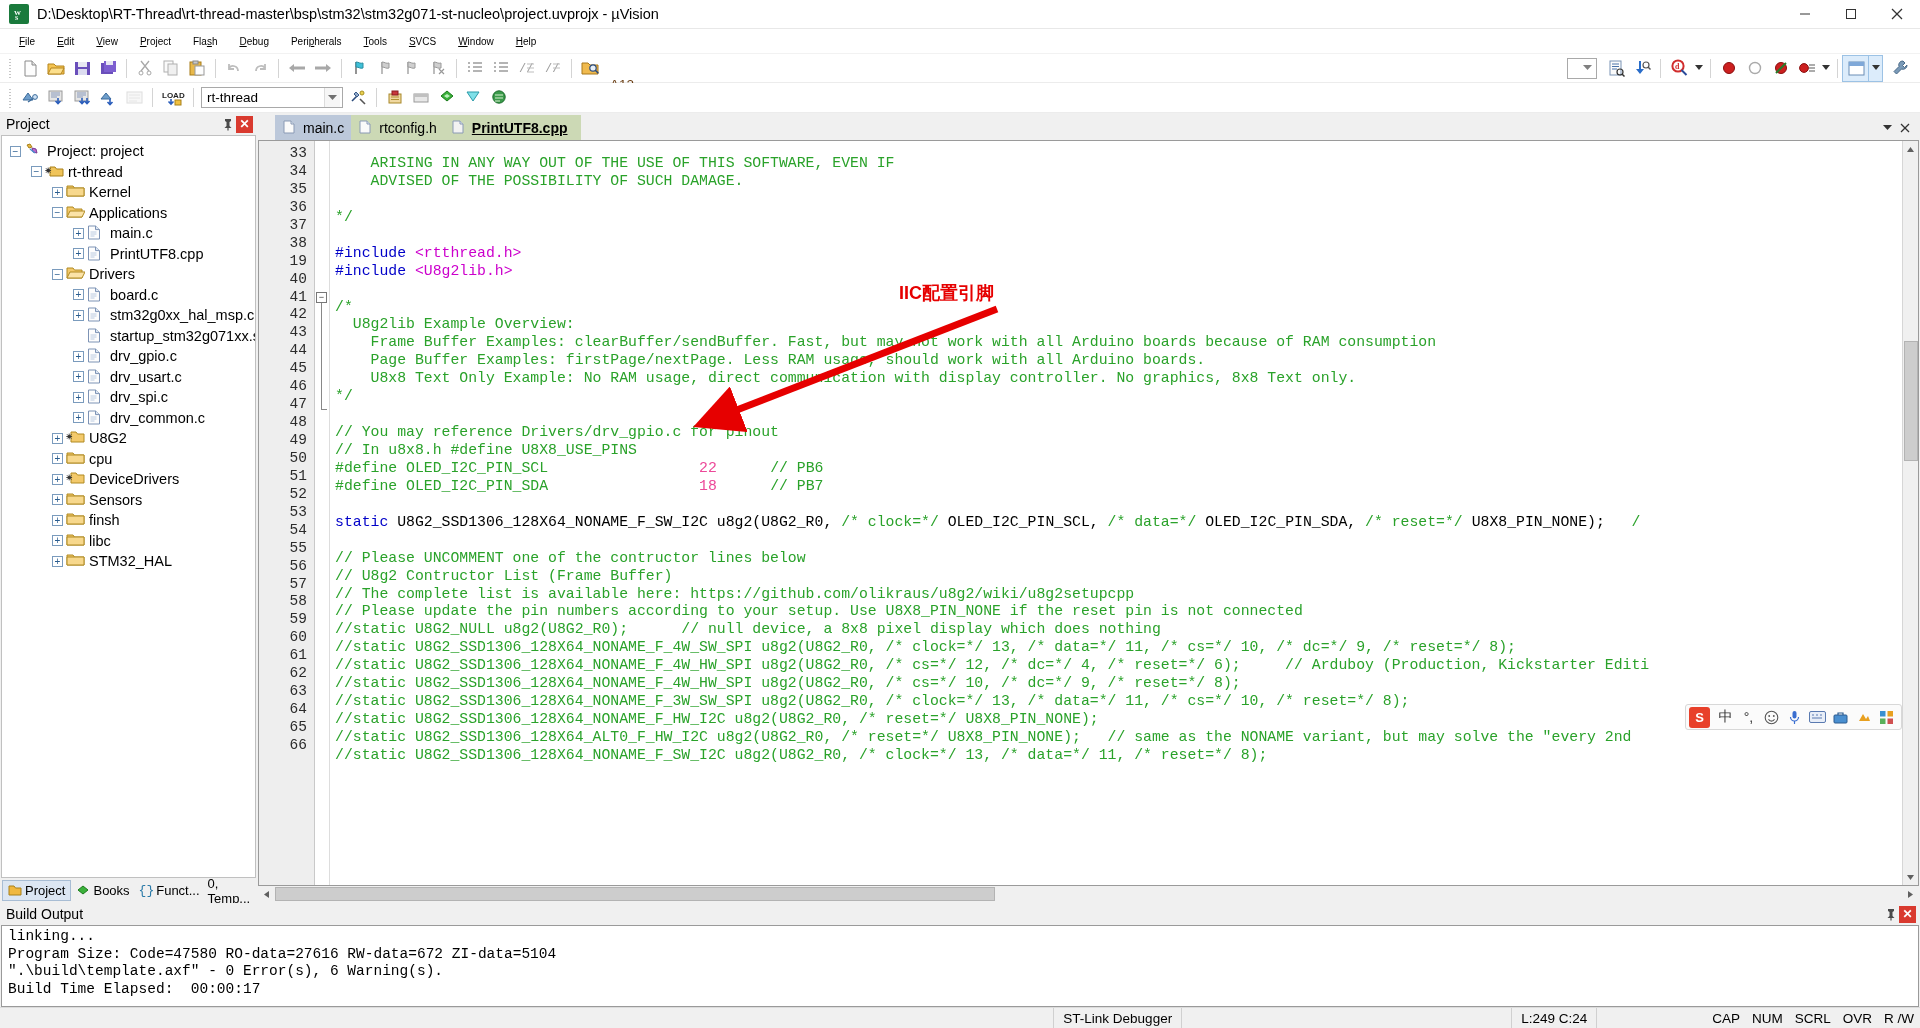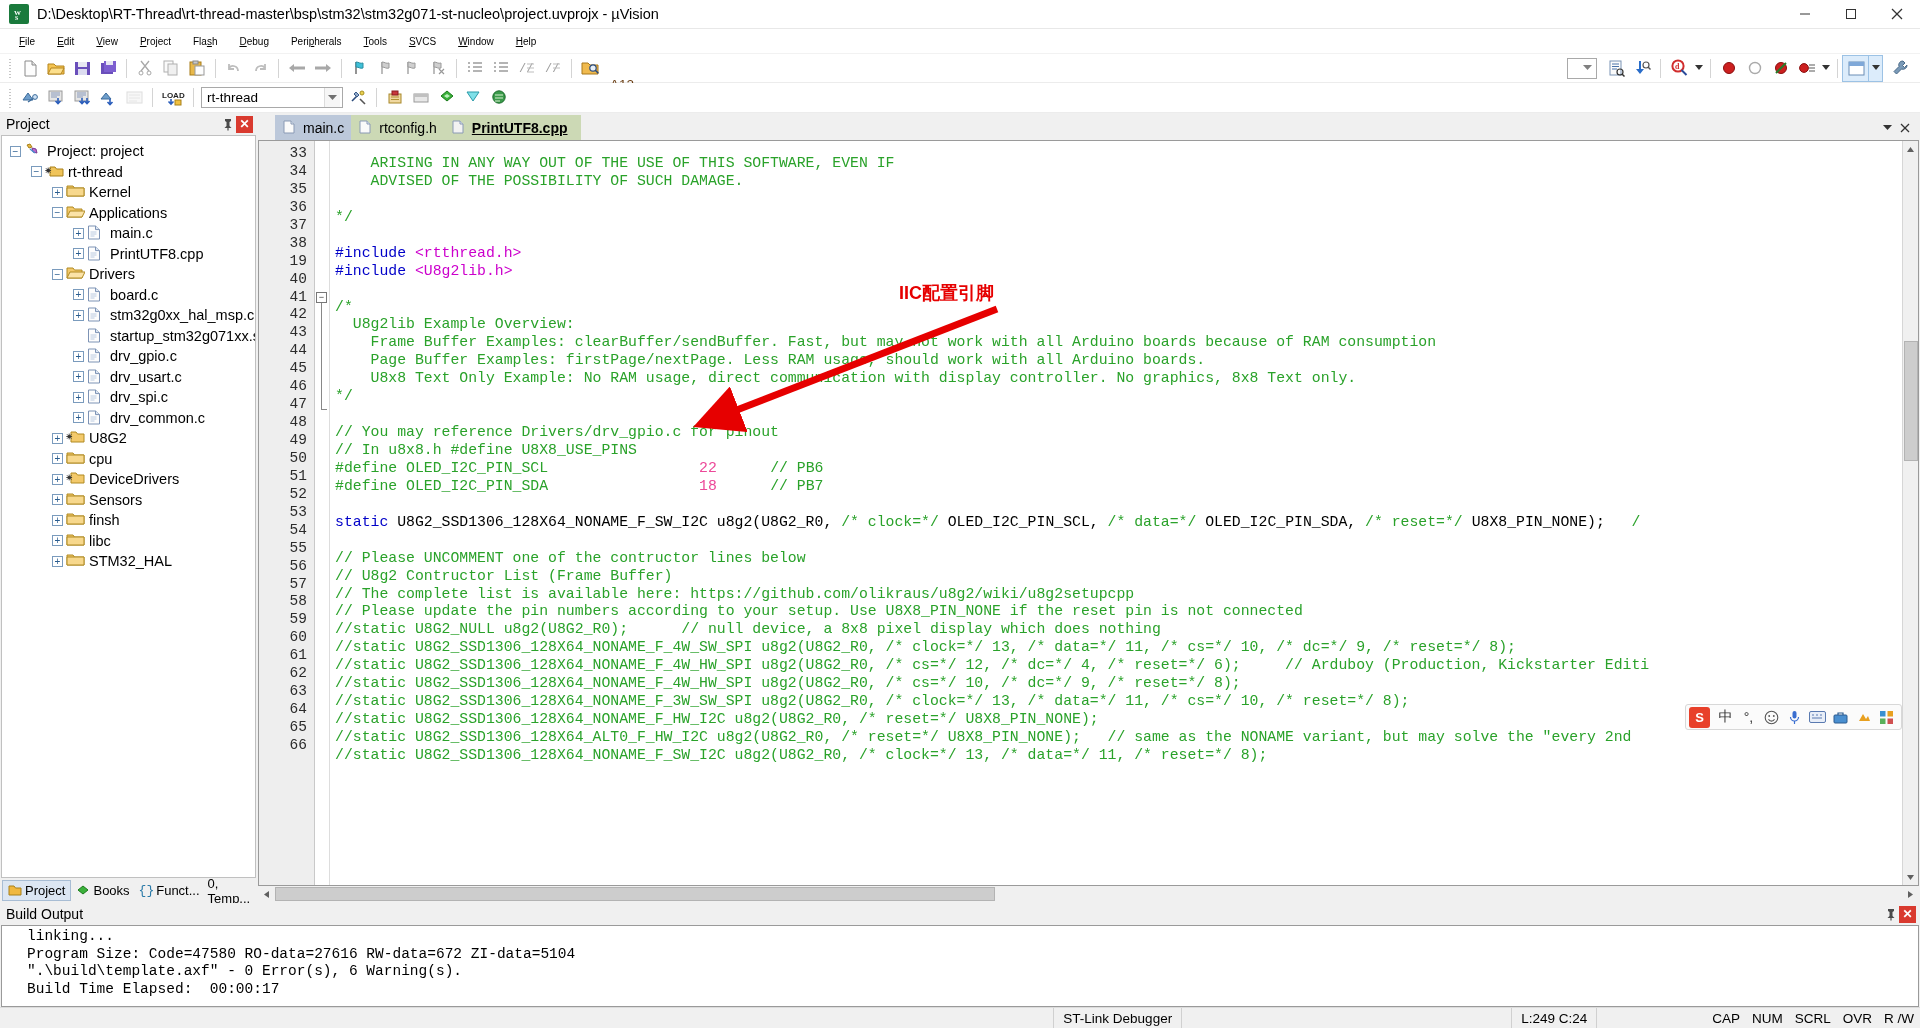--- a/index.html
+++ b/index.html
@@ -179,21 +179,21 @@
 
   
   .build-panel { flex:0 0 auto; display:flex; flex-direction:column; background:#f0f0f0; }
   .build-header { height:22px; display:flex; align-items:center; padding-left:6px;
     font-size:14px; background:#f0f0f0; flex:0 0 22px; }
   .build-body {
     height:82px; background:#ffffff; border:1px solid #9a9a9a; margin:0 1px;
     font-family:"Liberation Mono","DejaVu Sans Mono",monospace; font-size:14.5px;
     color:#000; padding:2px 0 0 6px; overflow:hidden; display:flex; flex-direction:column;
   }
-  .build-body .bl { height:17.5px; line-height:17.5px; white-space:pre;margin-left:19px; }
+  .build-body .bl { height:17.5px; line-height:17.5px; white-space:pre; }
 
   
   .statusbar {
     height:21px; flex:0 0 21px; display:flex; align-items:center; background:#f0f0f0;
     border-top:1px solid #dcdcdc; font-size:13.5px; color:#000;
   }
   .sb-left { padding-left:7px; flex:1 1 auto; }
   .sb-seg { padding:0 9px; border-left:1px solid #d0d0d0; height:21px; display:flex; align-items:center;
     white-space:nowrap; }
   .sb-kv { padding:0 6px; height:21px; display:flex; align-items:center; white-space:nowrap; }

